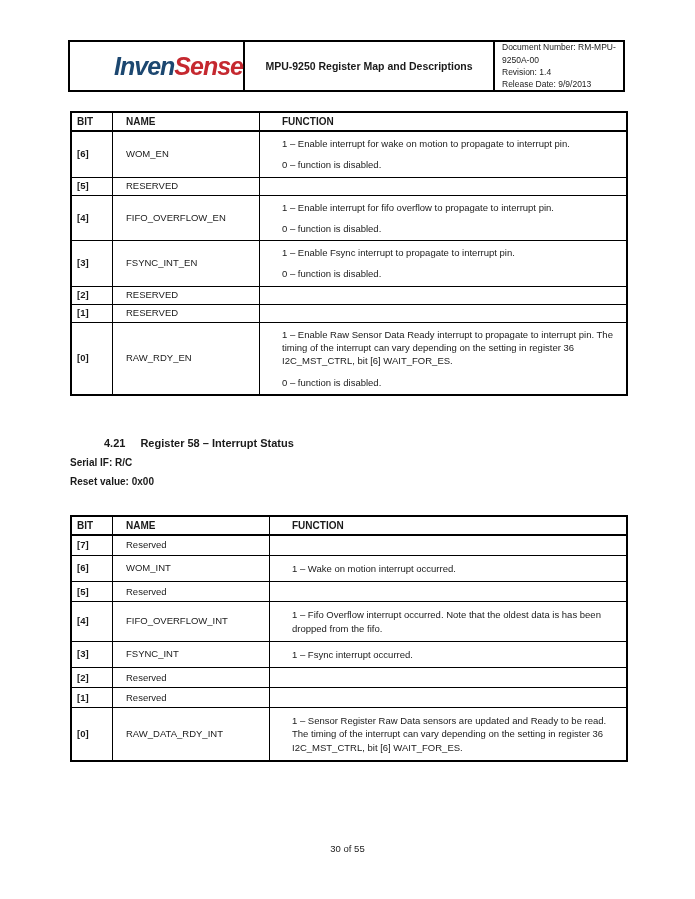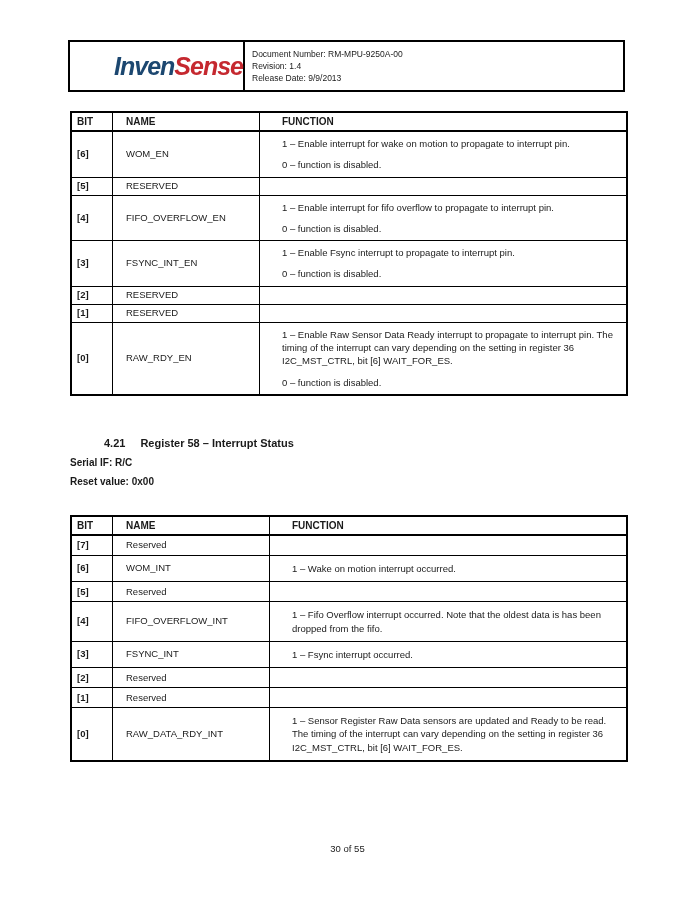--- a/index.html
+++ b/index.html
@@ -118,20 +118,21 @@
 </style>
 </head>
 <body>
 
 <div class="page">
 
   <div class="header-box">
     <div class="logo-cell">
       <span class="logo"><span class="logo-blue">Inven</span><span class="logo-red">Sense</span></span>
     </div>
+    <div class="title-cell">MPU-9250 Register Map and Descriptions</div>
     <div class="info-cell">
       <div>Document Number: RM-MPU-9250A-00</div>
       <div>Revision: 1.4</div>
       <div>Release Date: 9/9/2013</div>
     </div>
   </div>
 
   <table class="reg-table" id="table1">
     <thead>
         <tr>

